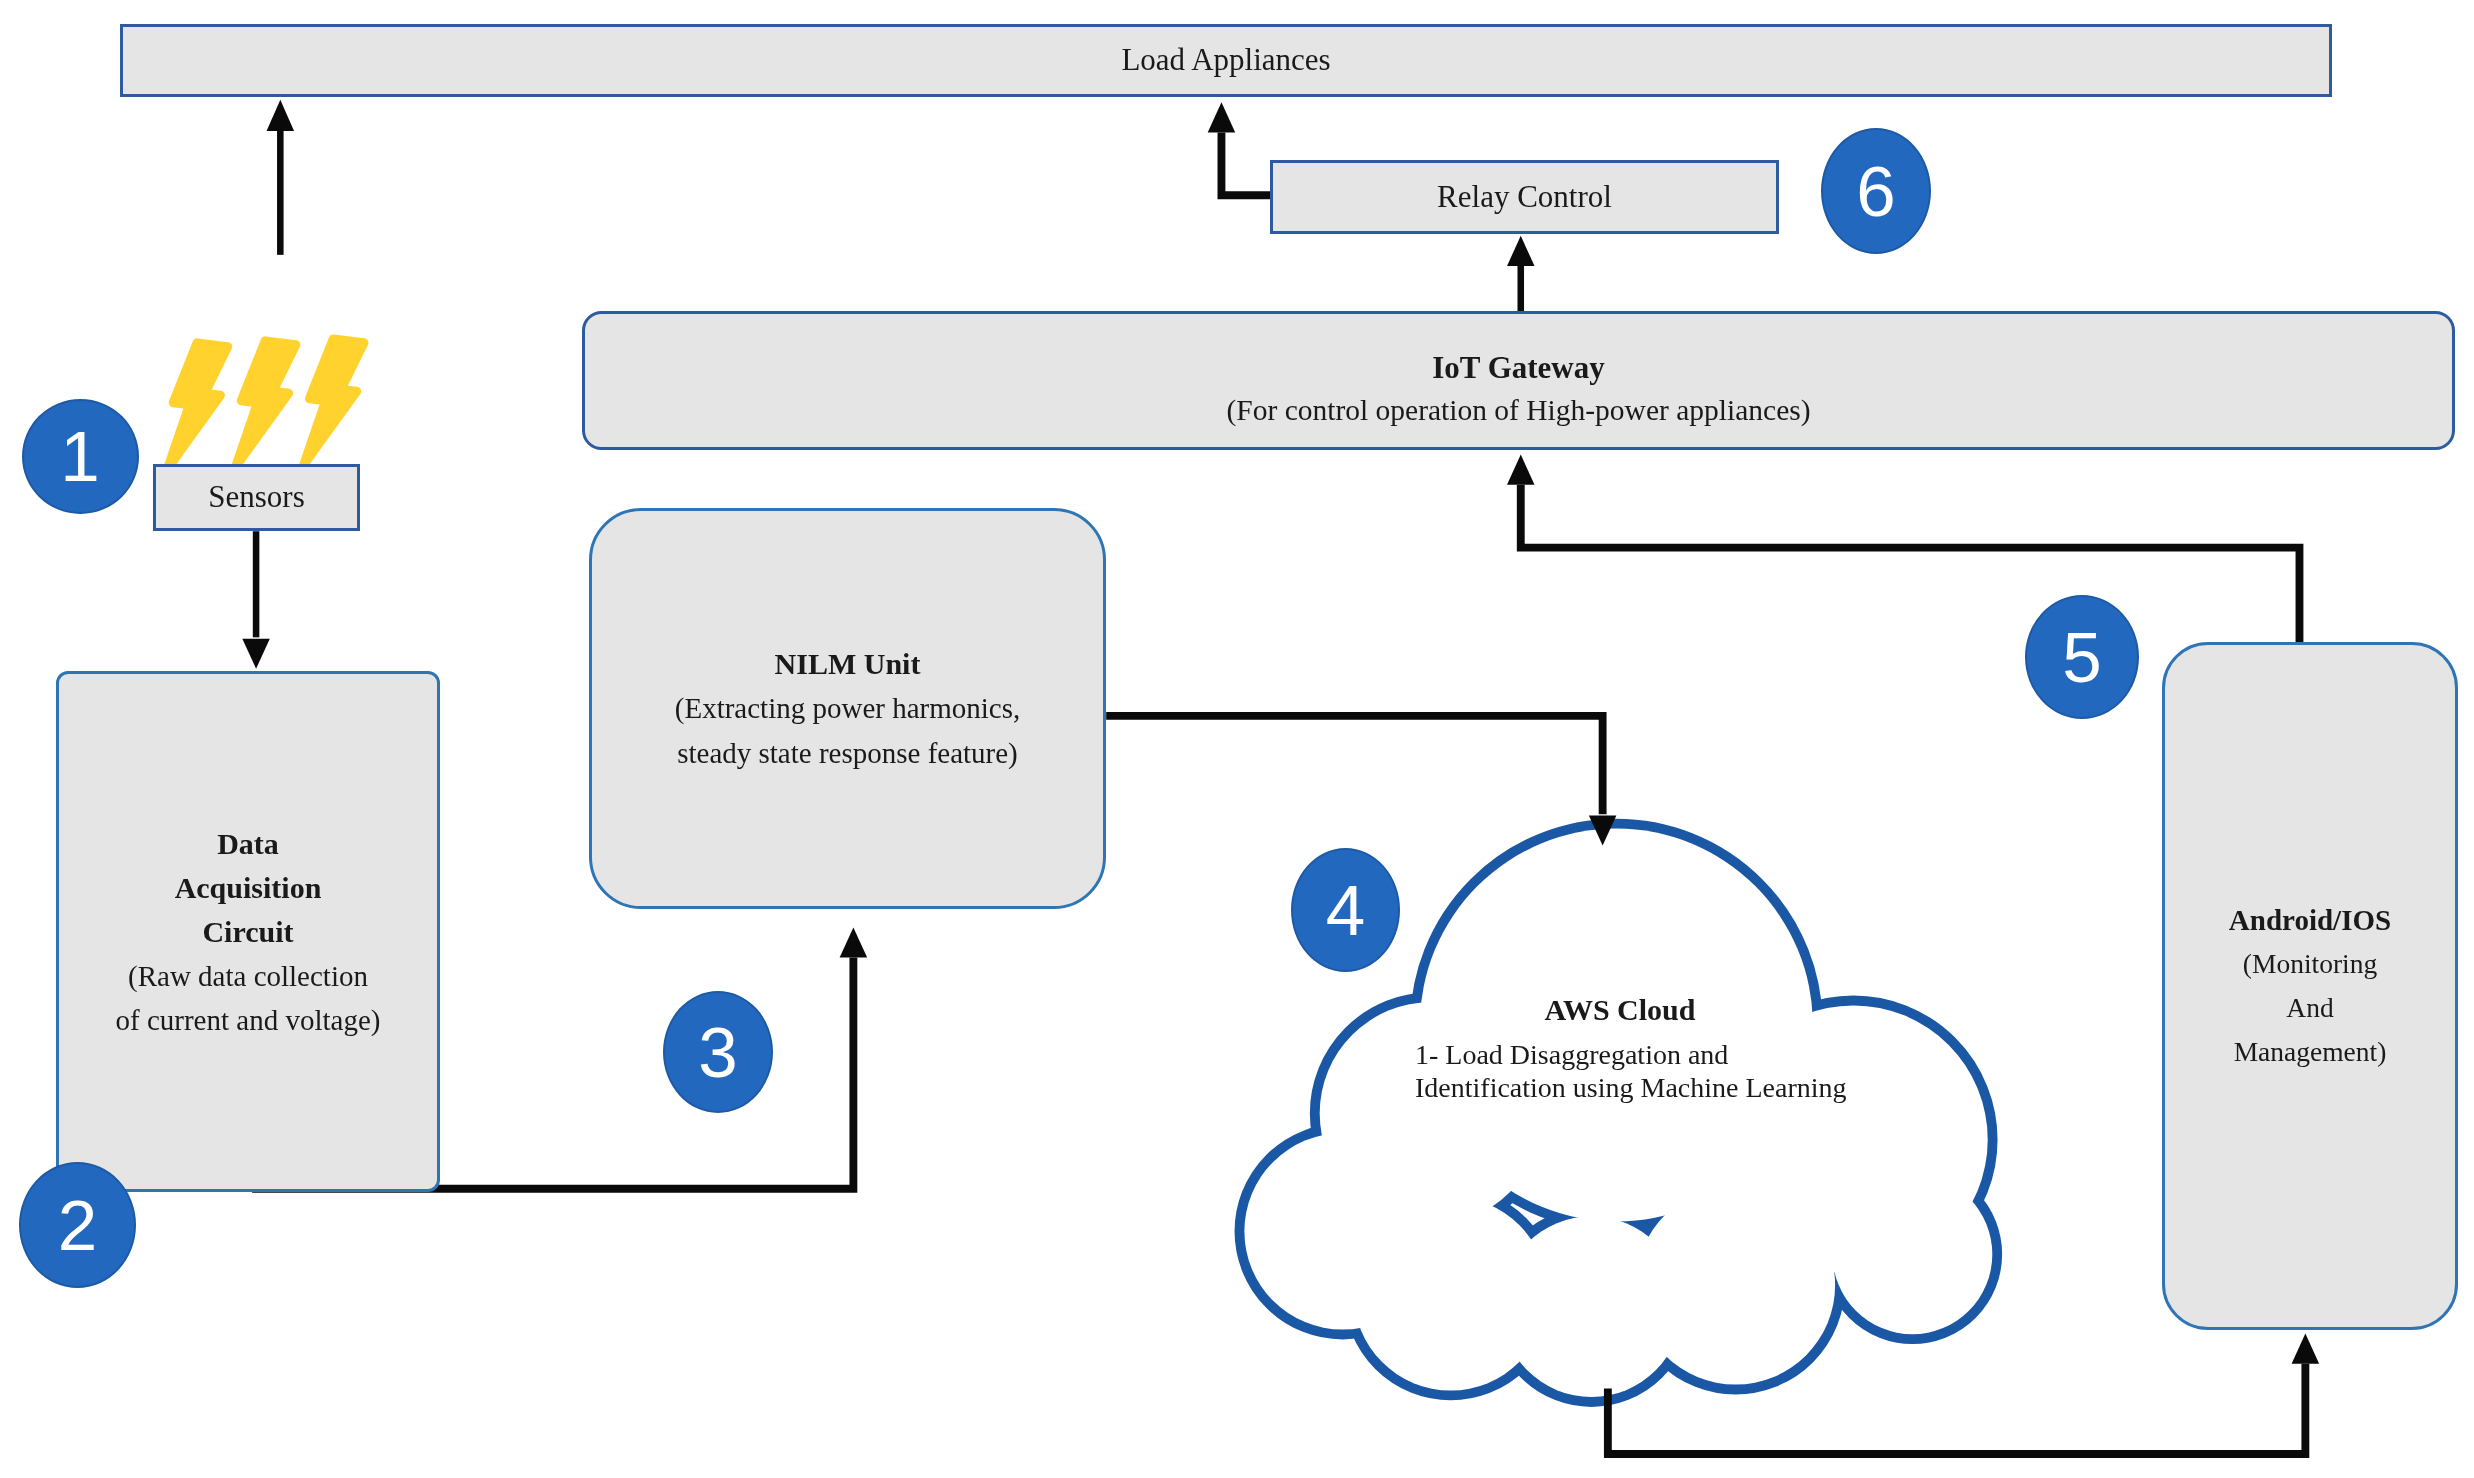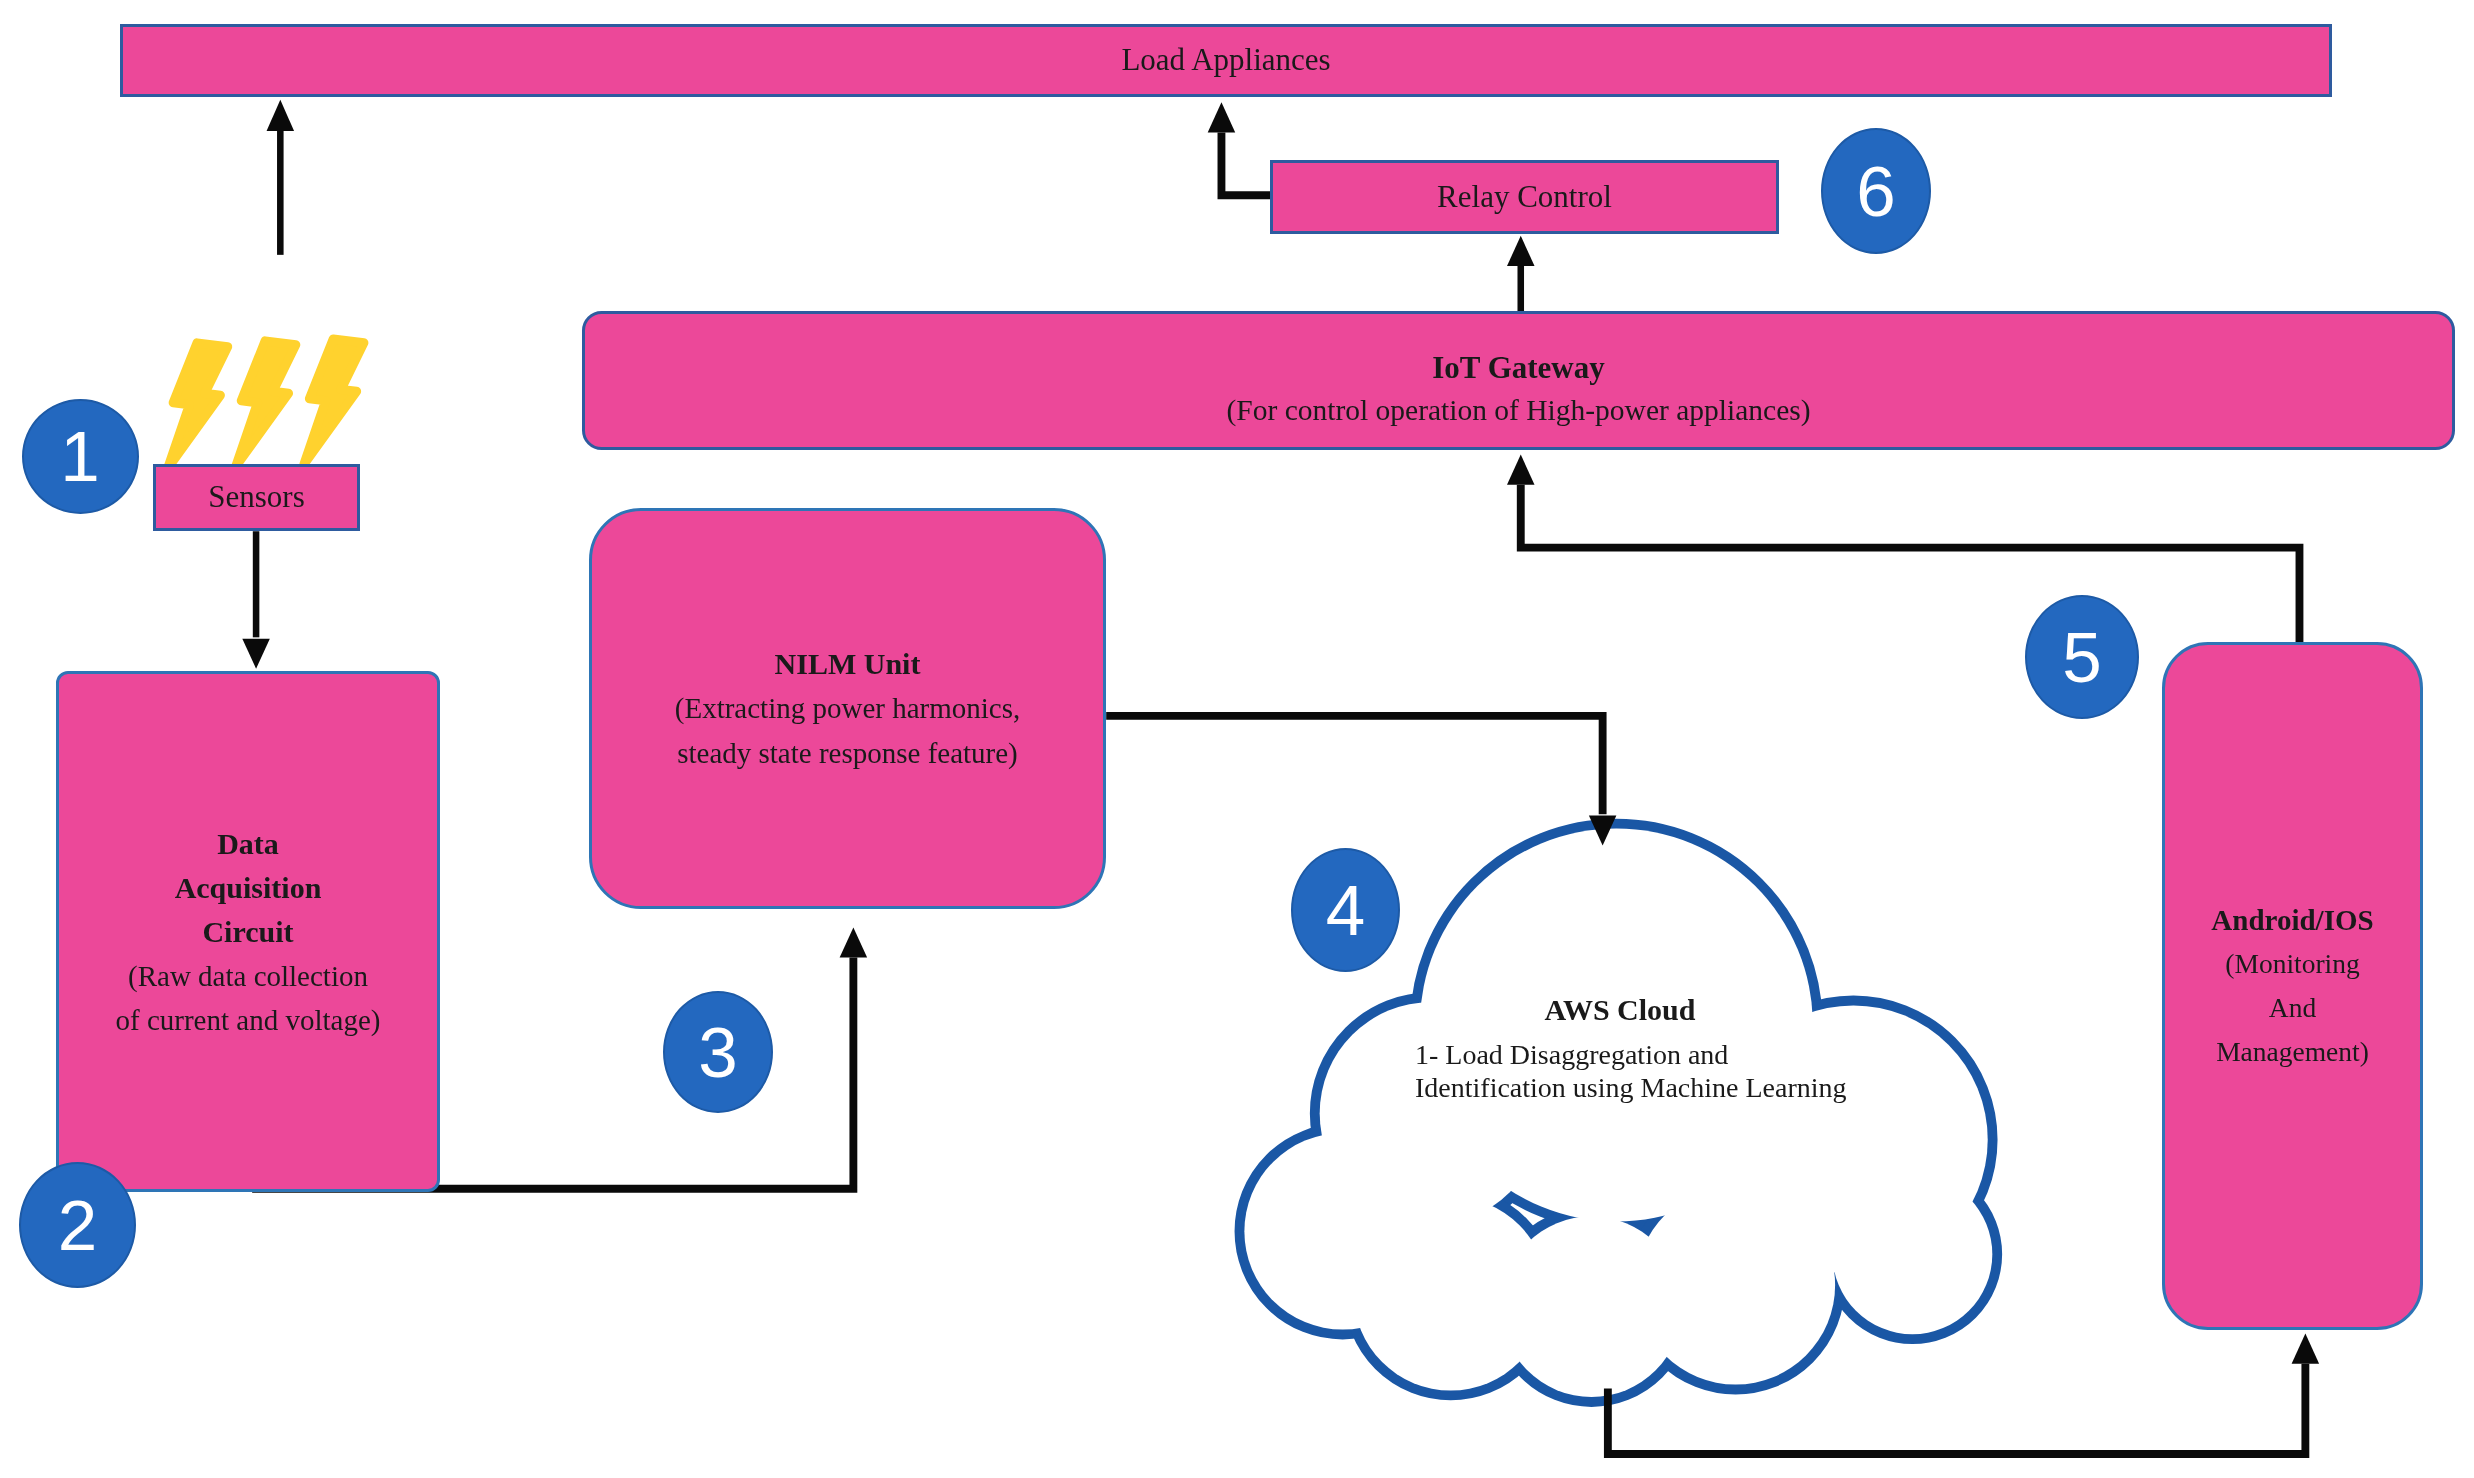--- a/index.html
+++ b/index.html
@@ -9,21 +9,21 @@
     height: 1479px;
     background: #ffffff;
     font-family: "Liberation Serif", serif;
     color: #1a1a1a;
     overflow: hidden;
   }
   #wires { position: absolute; left: 0; top: 0; }
 
   .box {
     position: absolute;
-    background: #ec4899;
+    background: #e5e5e5;
     display: flex;
     flex-direction: column;
     align-items: center;
     justify-content: center;
     text-align: right;
     box-sizing: border-box;
     line-height: 1.25;
   }
   .border-dark { border: 3.9px solid #2e5b9f; }
   .border-med  { border: 3.3px solid #2e75b6; }
@@ -156,21 +156,21 @@
   </div>
 
   <div class="box border-med" style="left:56px; top:671px; width:384px; height:521px; border-radius:12px;">
     <div class="dac-title">Data</div>
     <div class="dac-title">Acquisition</div>
     <div class="dac-title">Circuit</div>
     <div class="dac-line">(Raw data collection</div>
     <div class="dac-line">of current and voltage)</div>
   </div>
 
-  <div class="box border-med" style="left:2162px; top:642px; width:261px; height:688px; border-radius:46px;">
+  <div class="box border-med" style="left:2162px; top:642px; width:296px; height:688px; border-radius:46px;">
     <div class="android-title">Android/IOS</div>
     <div class="android-line">(Monitoring</div>
     <div class="android-line">And</div>
     <div class="android-line">Management)</div>
   </div>
 
   <div class="cloud-text">
     <div class="cloud-title">AWS Cloud</div>
     <div class="cloud-line">1- Load Disaggregation and</div>
     <div class="cloud-line">Identification using Machine Learning</div>

